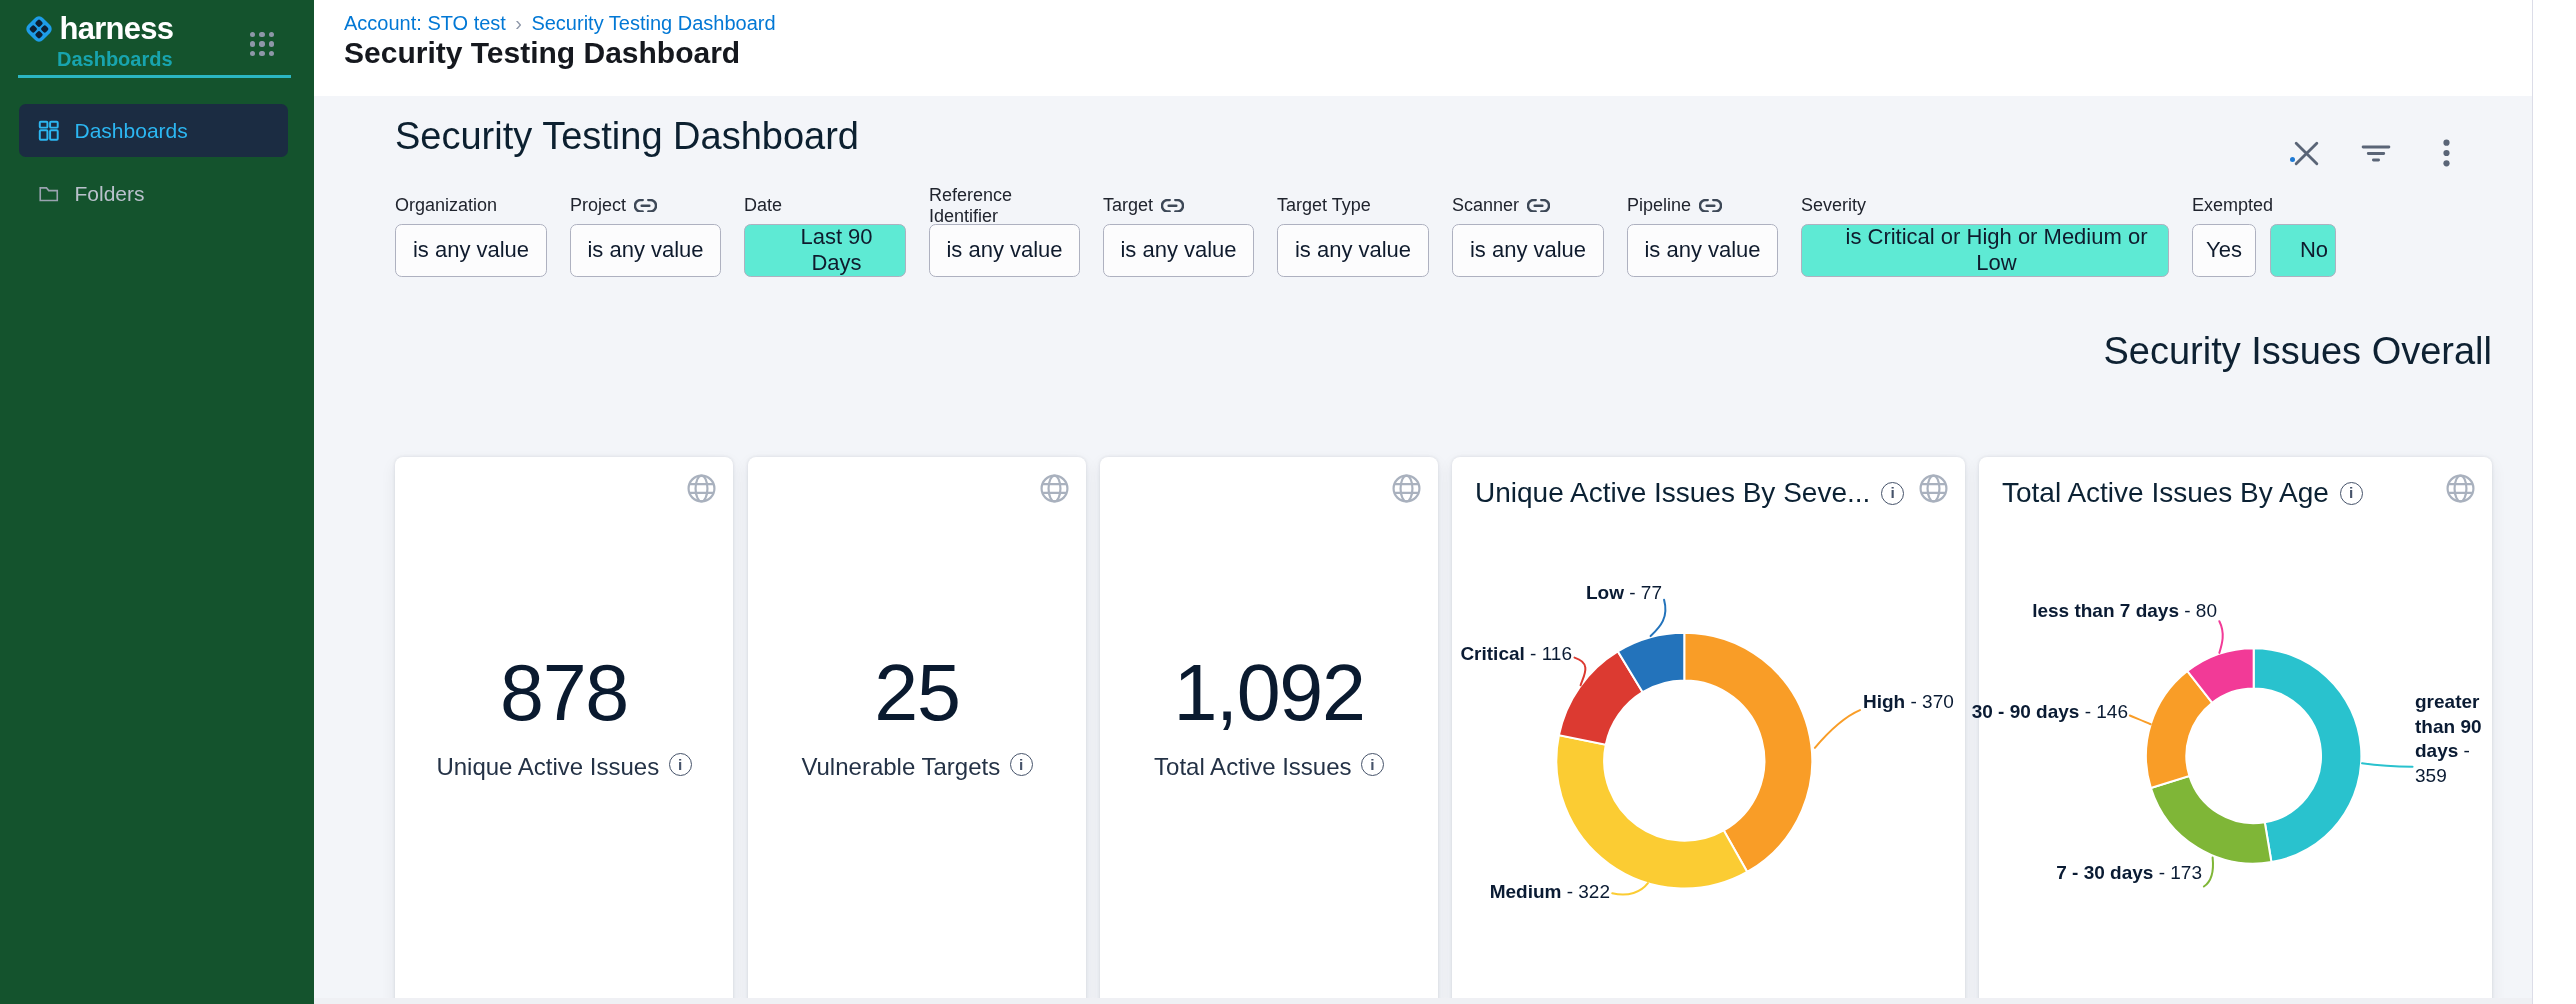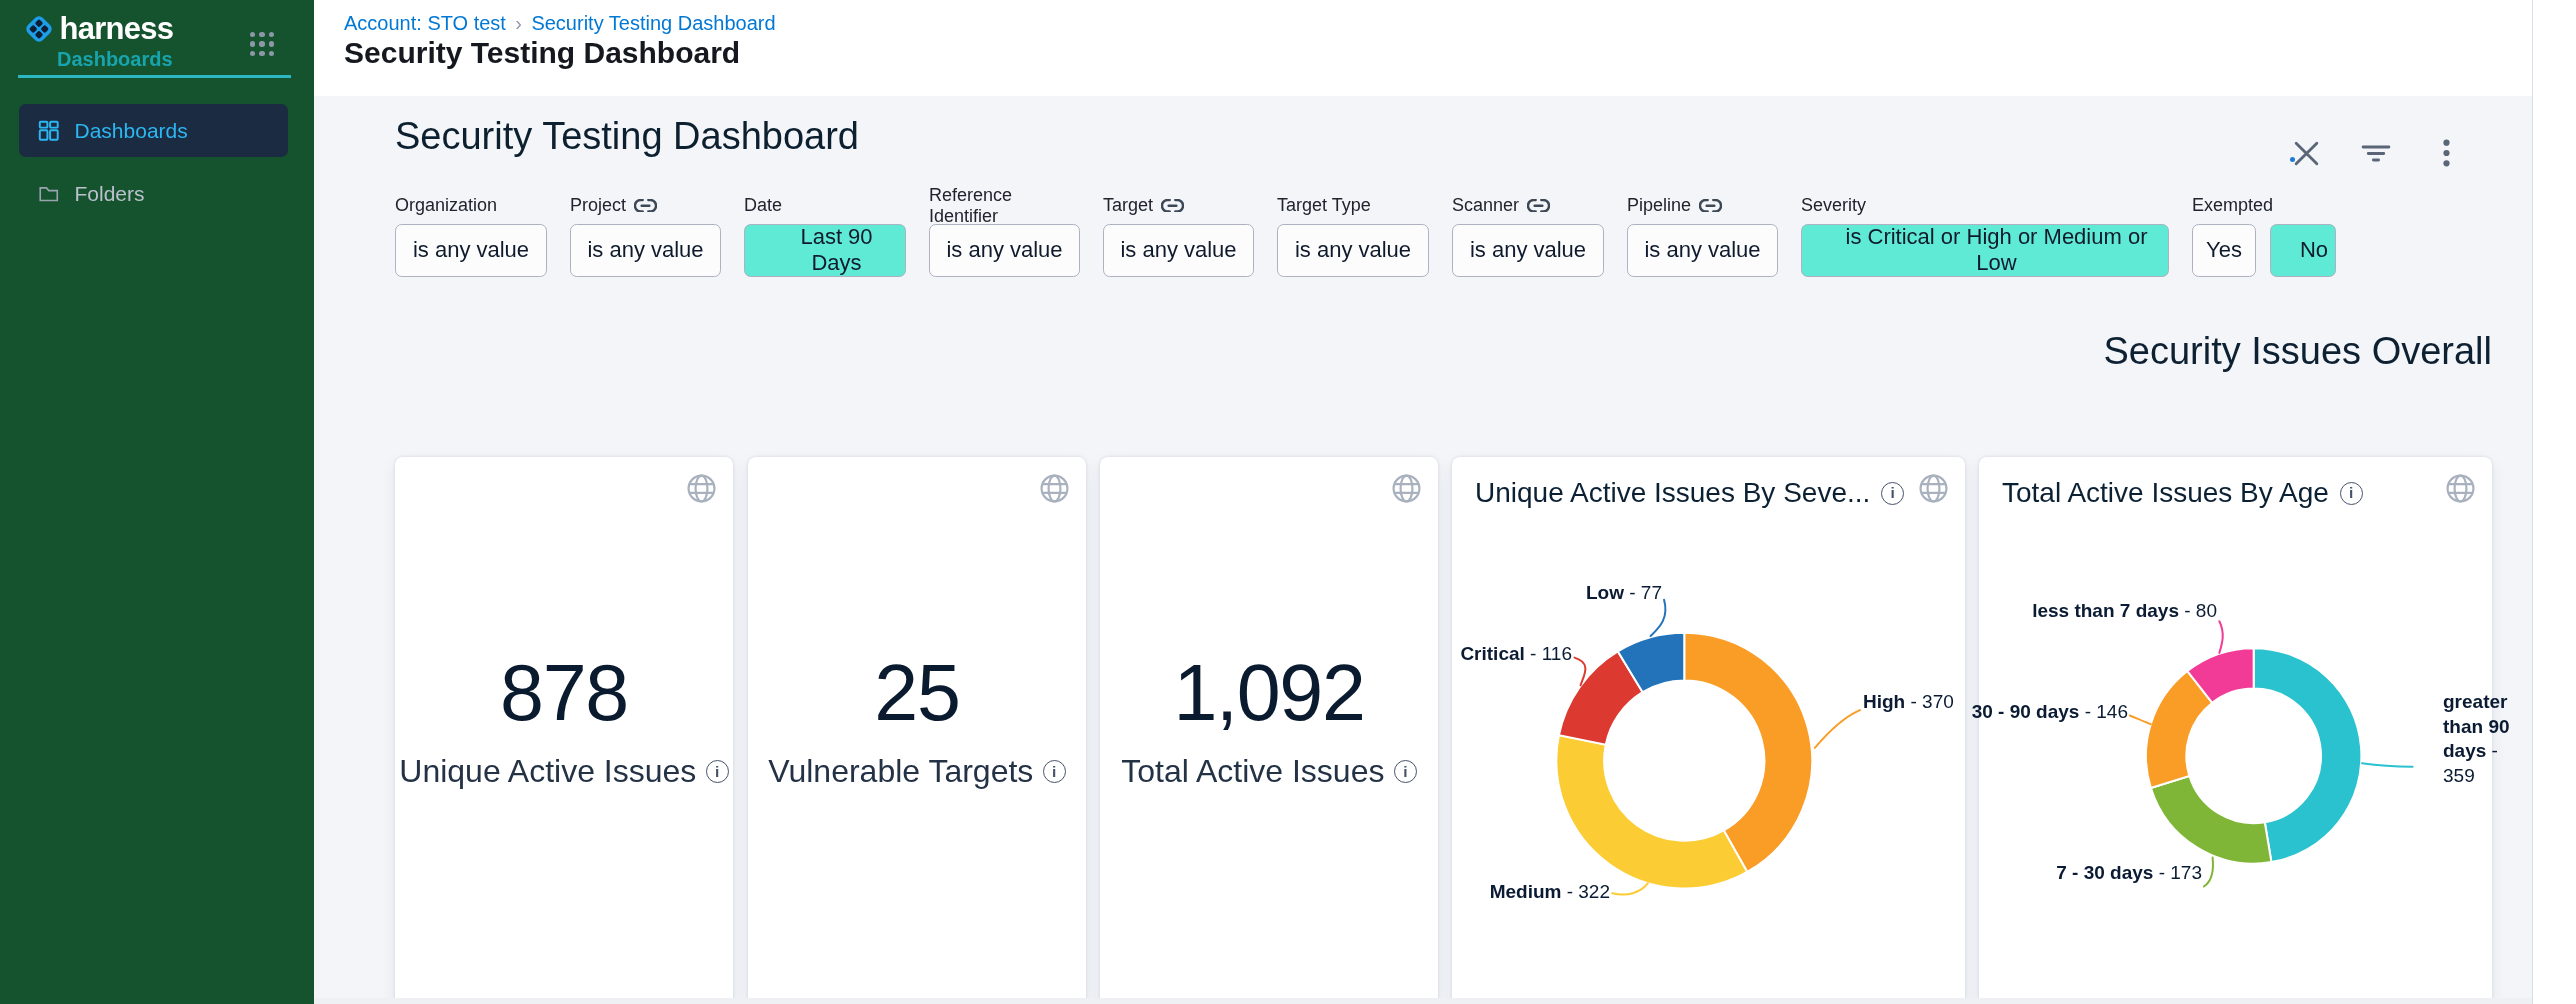--- a/index.html
+++ b/index.html
@@ -46,30 +46,30 @@
         display:flex;align-items:center;justify-content:center;cursor:pointer;box-sizing:border-box;}
   .chip.hl{background:#5eead4;padding-left:29px;}
   .chip-row{display:flex;gap:13.5px;}
   
   .section-title{position:absolute;left:0;top:234px;width:2178px;text-align:right;font-size:38px;font-weight:400;color:#0E2132;}
   
   .card{position:absolute;top:361px;height:552px;background:#FFFFFF;border-radius:8px;
         box-shadow:0 0.7px 3.4px rgba(30,40,60,.12),0 6.7px 16px rgba(30,40,60,.07);}
   .globe{position:absolute;top:16px;right:16px;width:31px;height:31px;cursor:pointer;}
   .stat-number{position:absolute;left:0;top:190px;width:100%;text-align:center;font-size:79px;font-weight:400;color:#0A1A2F;letter-spacing:-1.3px;}
-  .stat-label{position:absolute;left:0;top:296px;width:100%;display:flex;align-items:center;justify-content:center;gap:9.4px;font-size:32px;color:#243246;}
+  .stat-label{position:absolute;left:0;top:296px;width:100%;display:flex;justify-content:center;gap:9.4px;font-size:24px;color:#243246;}
   .info{width:23px;height:23px;min-width:23px;border:1.7px solid #46536A;border-radius:50%;
         display:inline-flex;align-items:center;justify-content:center;color:#46536A;
         font-size:15.5px;font-weight:700;box-sizing:border-box;cursor:pointer;}
   .info::after{content:"i";}
   .chart-title{position:absolute;left:23px;top:20px;display:flex;align-items:center;gap:10.8px;font-size:28px;font-weight:500;color:#0B2133;max-width:404px;}
   .donut-svg{position:absolute;left:0;top:0;width:513px;height:552px;}
   .dlabel{position:absolute;font-size:19px;color:#0A1B33;white-space:nowrap;}
   .dlabel b{font-weight:700;}
-  .dlabel.wrap{white-space:normal;line-height:1.3;margin-left:28px;}
+  .dlabel.wrap{white-space:normal;line-height:1.3;}
   
   .vscroll{position:absolute;right:0;top:0;width:44px;height:1005px;background:#FFFFFF;border-left:1.3px solid #DCDDE8;box-sizing:border-box;}
   .hscroll{position:absolute;left:314px;right:44px;bottom:0;height:6.7px;background:#EFF0F4;}
   svg{display:block;}
 </style>
 </head>
 <body>
 
 <div class="sidebar">
   <div class="logo-row">

